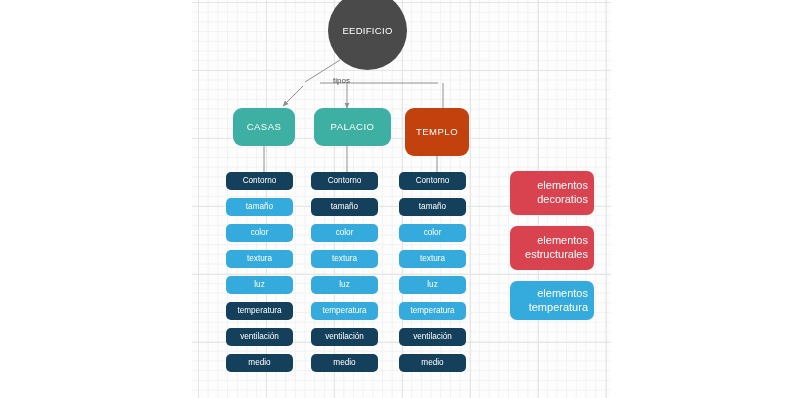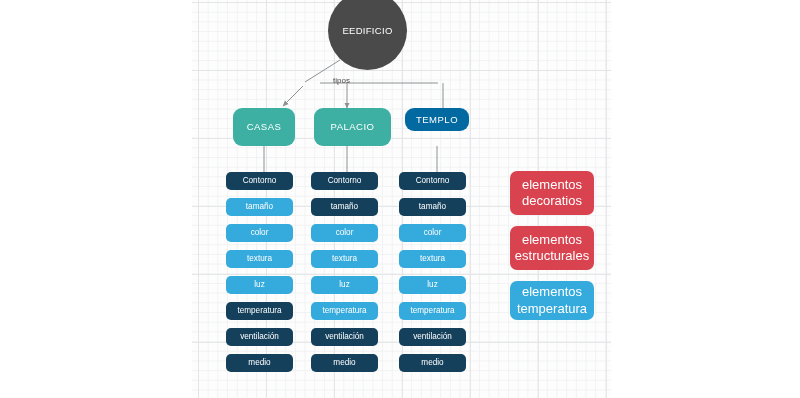--- a/index.html
+++ b/index.html
@@ -81,23 +81,24 @@
   }
 
   .node-attr {
     border-radius: 5px;
     font-size: 8.2px;
     font-weight: 400;
   }
 
   .node-side {
     border-radius: 7px;
-    font-size: 13px;
+    font-size: 11px;
     font-weight: 400;
     padding: 0 6px;
+    align-items: flex-end;
   }
 
   .edge-label {
     position: absolute;
     font-size: 8px;
     color: #4a4a4a;
     background: transparent;
     white-space: nowrap;
   }
 </style>
@@ -139,21 +140,21 @@
   </div>
 
   <div class="node node-type" style="left:233px; top:108px; width:62px; height:38px; background:#3dafa3;align-items:center;">
     <span>CASAS</span>
   </div>
 
   <div class="node node-type" style="left:314px; top:108px; width:77px; height:38px; background:#3dafa3;">
     <span>PALACIO</span>
   </div>
 
-  <div class="node node-type" style="left:405px; top:108px; width:64px; height:23px; background:#0369a1;">
+  <div class="node node-type" style="left:405px; top:108px; width:64px; height:48px; background:#c2410c;">
     <span>TEMPLO</span>
   </div>
 
   <div class="node node-attr" style="left:226px; top:172px; width:67px; height:18px; background:#14405c;">
     <span>Contorno</span>
     </div>
   <div class="node node-attr" style="left:226px; top:198px; width:67px; height:18px; background:#35aadc;">
     <span>tamaño</span>
     </div>
   <div class="node node-attr" style="left:226px; top:224px; width:67px; height:18px; background:#35aadc;">

